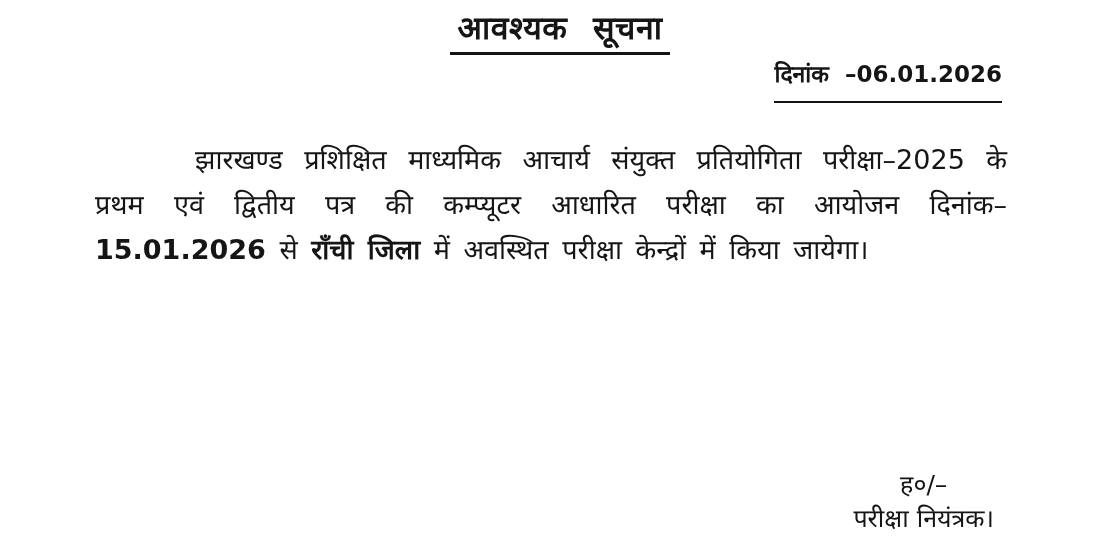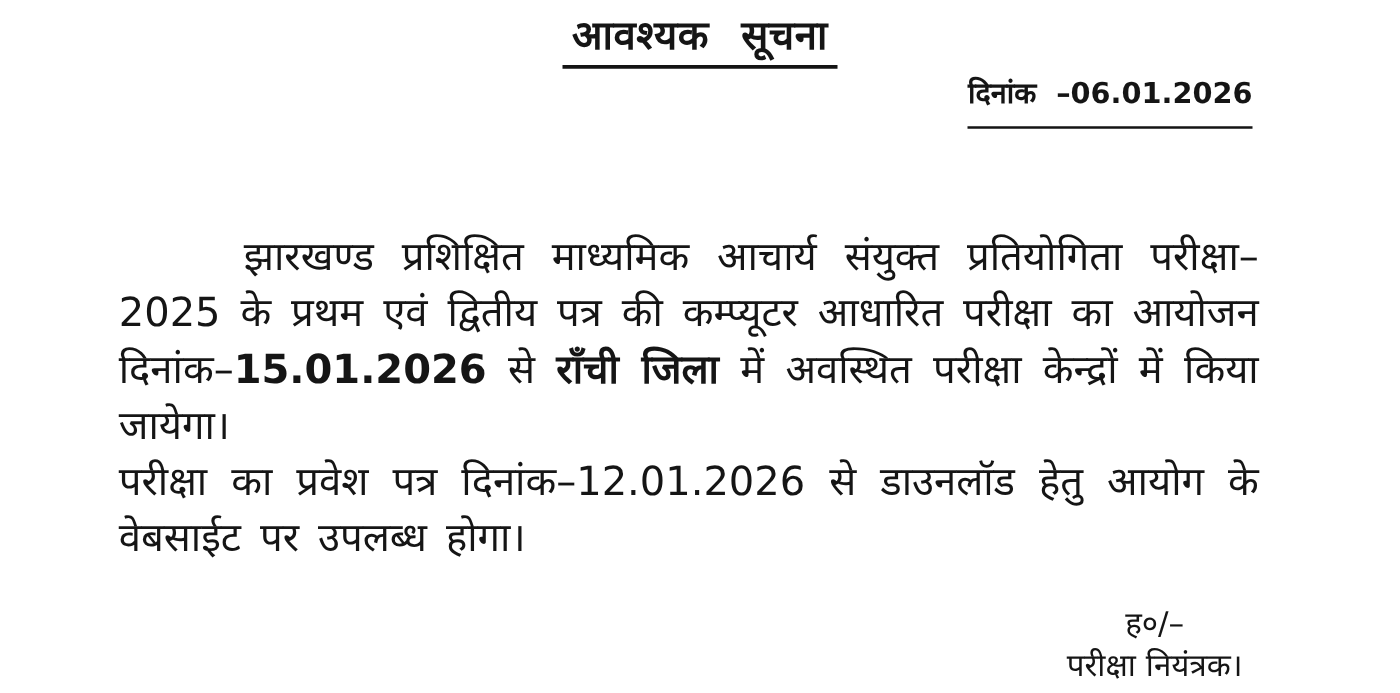--- a/index.html
+++ b/index.html
@@ -36,40 +36,40 @@
   }
   .date {
     display: inline-block;
     font-size: 23px;
     font-weight: bold;
     word-spacing: 8px;
     border-bottom: 2px solid #141414;
     padding-bottom: 12px;
   }
   .body-text {
-    margin: 80px 113px 0 95px;
-    font-size: 32px;
+    margin: 34px 113px 0 95px;
+    font-size: 27px;
     line-height: 45px;
     text-align: justify;
     word-spacing: 5px;
   }
   .body-text p {
     margin: 0;
     padding: 0;
   }
   .indent {
     text-indent: 100px;
   }
   .bold-seg {
     font-weight: bold;
   }
   .signature {
     position: absolute;
     right: 126px;
-    bottom: 4px;
+    bottom: 18px;
     text-align: center;
     font-size: 25px;
     line-height: 34px;
   }
   .sign-mark {
     word-spacing: 2px;
   }
 </style>
 </head>
 <body>
@@ -82,21 +82,20 @@
 
   <div class="date-row">
     <span class="date">दिनांक –06.01.2026</span>
   </div>
 
   <div class="body-text">
 
     <p class="indent"><span>झारखण्ड प्रशिक्षित माध्यमिक आचार्य संयुक्त प्रतियोगिता परीक्षा–2025 के प्रथम एवं द्वितीय पत्र की कम्प्यूटर आधारित परीक्षा का आयोजन दिनांक–</span><span class="bold-seg">15.01.2026</span><span> से </span><span class="bold-seg">राँची जिला</span><span> में अवस्थित परीक्षा केन्द्रों में किया जायेगा।</span></p>
 
 
-    <p>परीक्षा का प्रवेश पत्र दिनांक–12.01.2026 से डाउनलॉड हेतु आयोग के वेबसाईट पर उपलब्ध होगा।</p>
 
   </div>
 
   <div class="signature">
     <div class="sign-mark">ह०/–</div>
     <div>परीक्षा नियंत्रक।</div>
   </div>
 
 </div>
 

